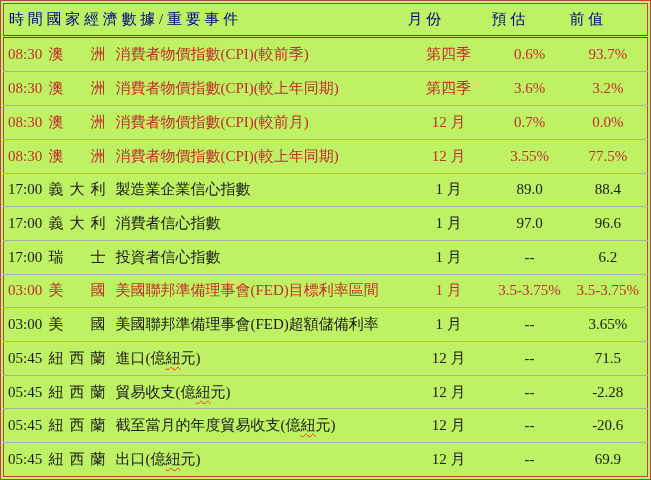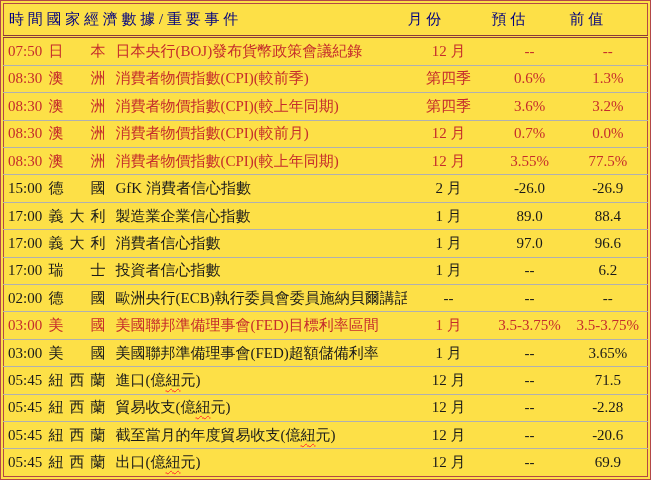--- a/index.html
+++ b/index.html
@@ -12,21 +12,21 @@
     --wavy:#ff2a2a;
   }
   html,body{margin:0;padding:0;}
   body{
     width:651px;height:480px;overflow:hidden;background:#ffffff;
     font-family:"Liberation Serif","DejaVu Serif",serif;
   }
   .frame{
     box-sizing:border-box;width:651px;height:480px;
     border:1px solid var(--border-red);
-    padding:2px;background:#fde047;
+    padding:2px;background:#bef264;
   }
   table.cal{
     box-sizing:border-box;width:100%;height:100%;
     border:1px solid var(--border-red);
     border-collapse:collapse;table-layout:fixed;
     font-size:15px;
   }
   col.c-time{width:42px;}
   col.c-country{width:64px;}
   col.c-event{width:auto;}
@@ -79,34 +79,26 @@
     <thead>
       <tr>
         <th class="h-main" colspan="3">時 間 國 家 經 濟 數 據 / 重 要 事 件</th>
         <th class="h-center">月 份</th>
         <th class="h-center">預 估</th>
         <th class="h-center">前 值</th>
       </tr>
     </thead>
     <tbody>
         <tr class="red">
-          <td class="time">07:50</td>
-          <td class="country">日本</td>
-          <td class="event">日本央行(BOJ)發布貨幣政策會議紀錄</td>
-          <td class="month">12 月</td>
-          <td class="est">--</td>
-          <td class="prev">--</td>
-        </tr>
-        <tr class="red">
           <td class="time">08:30</td>
           <td class="country">澳洲</td>
           <td class="event">消費者物價指數(CPI)(較前季)</td>
           <td class="month">第四季</td>
           <td class="est">0.6%</td>
-          <td class="prev">1.3%</td>
+          <td class="prev">93.7%</td>
         </tr>
         <tr class="red">
           <td class="time">08:30</td>
           <td class="country">澳洲</td>
           <td class="event">消費者物價指數(CPI)(較上年同期)</td>
           <td class="month">第四季</td>
           <td class="est">3.6%</td>
           <td class="prev">3.2%</td>
         </tr>
         <tr class="red">
@@ -119,28 +111,20 @@
         </tr>
         <tr class="red">
           <td class="time">08:30</td>
           <td class="country">澳洲</td>
           <td class="event">消費者物價指數(CPI)(較上年同期)</td>
           <td class="month">12 月</td>
           <td class="est">3.55%</td>
           <td class="prev">77.5%</td>
         </tr>
         <tr>
-          <td class="time">15:00</td>
-          <td class="country">德國</td>
-          <td class="event">GfK 消費者信心指數</td>
-          <td class="month">2 月</td>
-          <td class="est">-26.0</td>
-          <td class="prev">-26.9</td>
-        </tr>
-        <tr>
           <td class="time">17:00</td>
           <td class="country">義大利</td>
           <td class="event">製造業企業信心指數</td>
           <td class="month">1 月</td>
           <td class="est">89.0</td>
           <td class="prev">88.4</td>
         </tr>
         <tr>
           <td class="time">17:00</td>
           <td class="country">義大利</td>
@@ -149,28 +133,20 @@
           <td class="est">97.0</td>
           <td class="prev">96.6</td>
         </tr>
         <tr>
           <td class="time">17:00</td>
           <td class="country">瑞士</td>
           <td class="event">投資者信心指數</td>
           <td class="month">1 月</td>
           <td class="est">--</td>
           <td class="prev">6.2</td>
-        </tr>
-        <tr>
-          <td class="time">02:00</td>
-          <td class="country">德國</td>
-          <td class="event">歐洲央行(ECB)執行委員會委員施納貝爾講話</td>
-          <td class="month">--</td>
-          <td class="est">--</td>
-          <td class="prev">--</td>
         </tr>
         <tr class="red">
           <td class="time">03:00</td>
           <td class="country">美國</td>
           <td class="event">美國聯邦準備理事會(FED)目標利率區間</td>
           <td class="month">1 月</td>
           <td class="est">3.5-3.75%</td>
           <td class="prev">3.5-3.75%</td>
         </tr>
         <tr>

